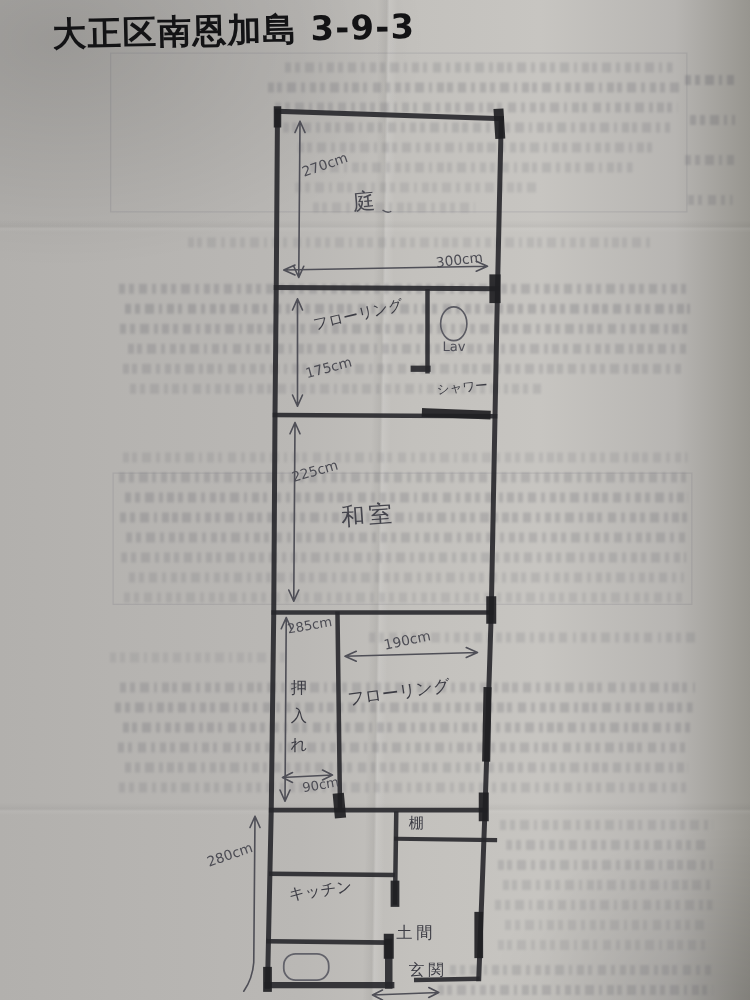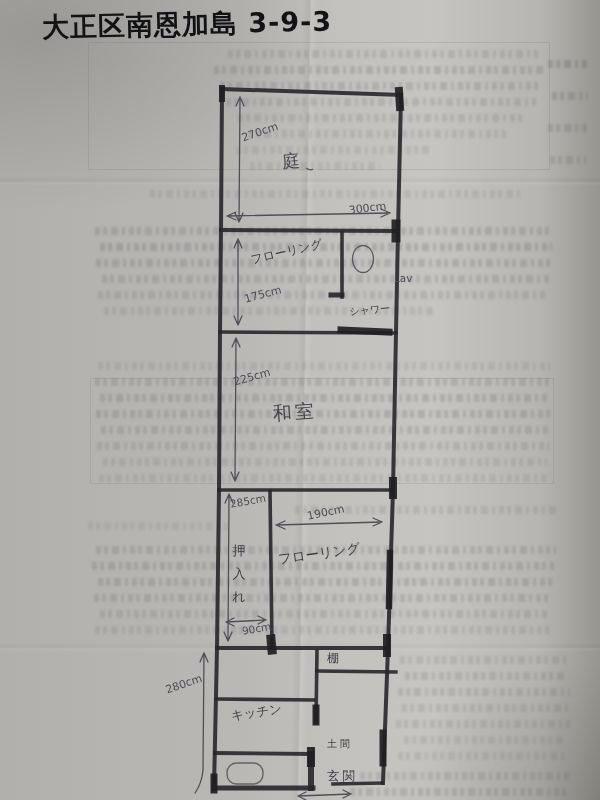--- a/index.html
+++ b/index.html
@@ -20,28 +20,28 @@
   .bleed{position:absolute;height:8px;
     background:repeating-linear-gradient(90deg,#565660 0 5px,transparent 5px 8px,#565660 8px 12px,transparent 12px 16px,#565660 16px 23px,transparent 23px 27px,#565660 27px 30px,transparent 30px 34px);
     filter:blur(1px);}
   
   #title{position:absolute;left:42px;top:6px;width:340px;font-size:27px;font-weight:bold;
     color:#131315;transform:rotate(-1.2deg);letter-spacing:1px;white-space:nowrap;}
   
   .lbl{position:absolute;color:#3c3c44;white-space:nowrap;transform-origin:left top;}
   #lbl-niwa{left:281px;top:150px;font-size:18px;transform:rotate(-5deg);color:#4a4a52;}
   #lbl-flooring-upper{left:249px;top:252px;font-size:12px;transform:rotate(-13deg);}
-  #lbl-lav{left:354px;top:272px;font-size:10.5px;color:#4f4f58;margin-left:40px;}
+  #lbl-lav{left:354px;top:272px;font-size:10.5px;color:#4f4f58;}
   #lbl-shower{left:349px;top:305px;font-size:10px;transform:rotate(-5deg);}
   #lbl-washitsu{left:272px;top:401px;font-size:19px;letter-spacing:3px;transform:rotate(-4deg);color:#45454d;}
   #lbl-oshiire{left:231px;top:539px;font-size:13px;line-height:23px;width:16px;text-align:center;}
   #lbl-flooring-lower{left:277px;top:551px;font-size:13.5px;transform:rotate(-8deg);}
   #lbl-tana{left:327px;top:650px;font-size:12px;}
   #lbl-kitchen{left:230px;top:708px;font-size:12.5px;transform:rotate(-8deg);}
-  #lbl-doma{left:327px;top:737px;font-size:10px;letter-spacing:3px;}
+  #lbl-doma{left:317px;top:737px;font-size:13px;letter-spacing:3px;}
   #lbl-genkan{left:327px;top:768px;font-size:12.5px;letter-spacing:3px;text-align:center;}
   .dim{position:absolute;color:#4c4c54;font-size:11px;white-space:nowrap;transform-origin:left top;}
   #dim-270{left:240px;top:132px;transform:rotate(-19deg);}
   #dim-300{left:348px;top:204px;transform:rotate(-7deg);}
   #dim-175{left:243px;top:293px;transform:rotate(-15deg);}
   #dim-225{left:232px;top:376px;transform:rotate(-16deg);}
   #dim-285{left:229px;top:498px;font-size:10.5px;transform:rotate(-10deg);}
   #dim-190{left:306px;top:510px;transform:rotate(-12deg);}
   #dim-90{left:241px;top:625px;font-size:10.5px;transform:rotate(-10deg);}
   #dim-280{left:164px;top:684px;transform:rotate(-19deg);}

